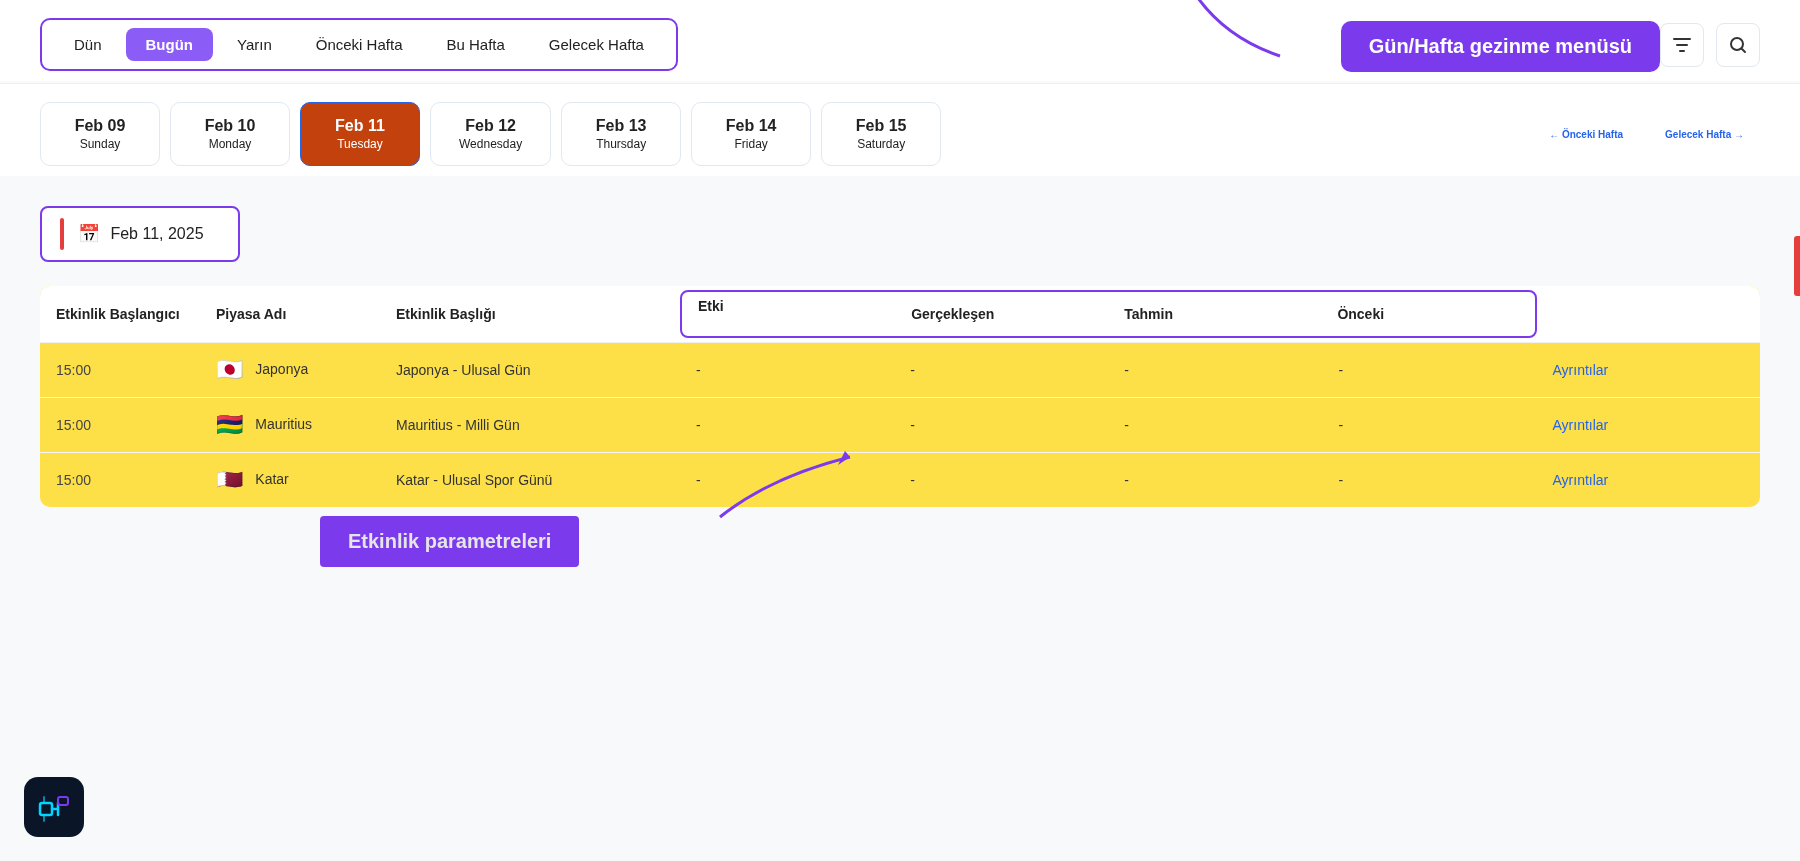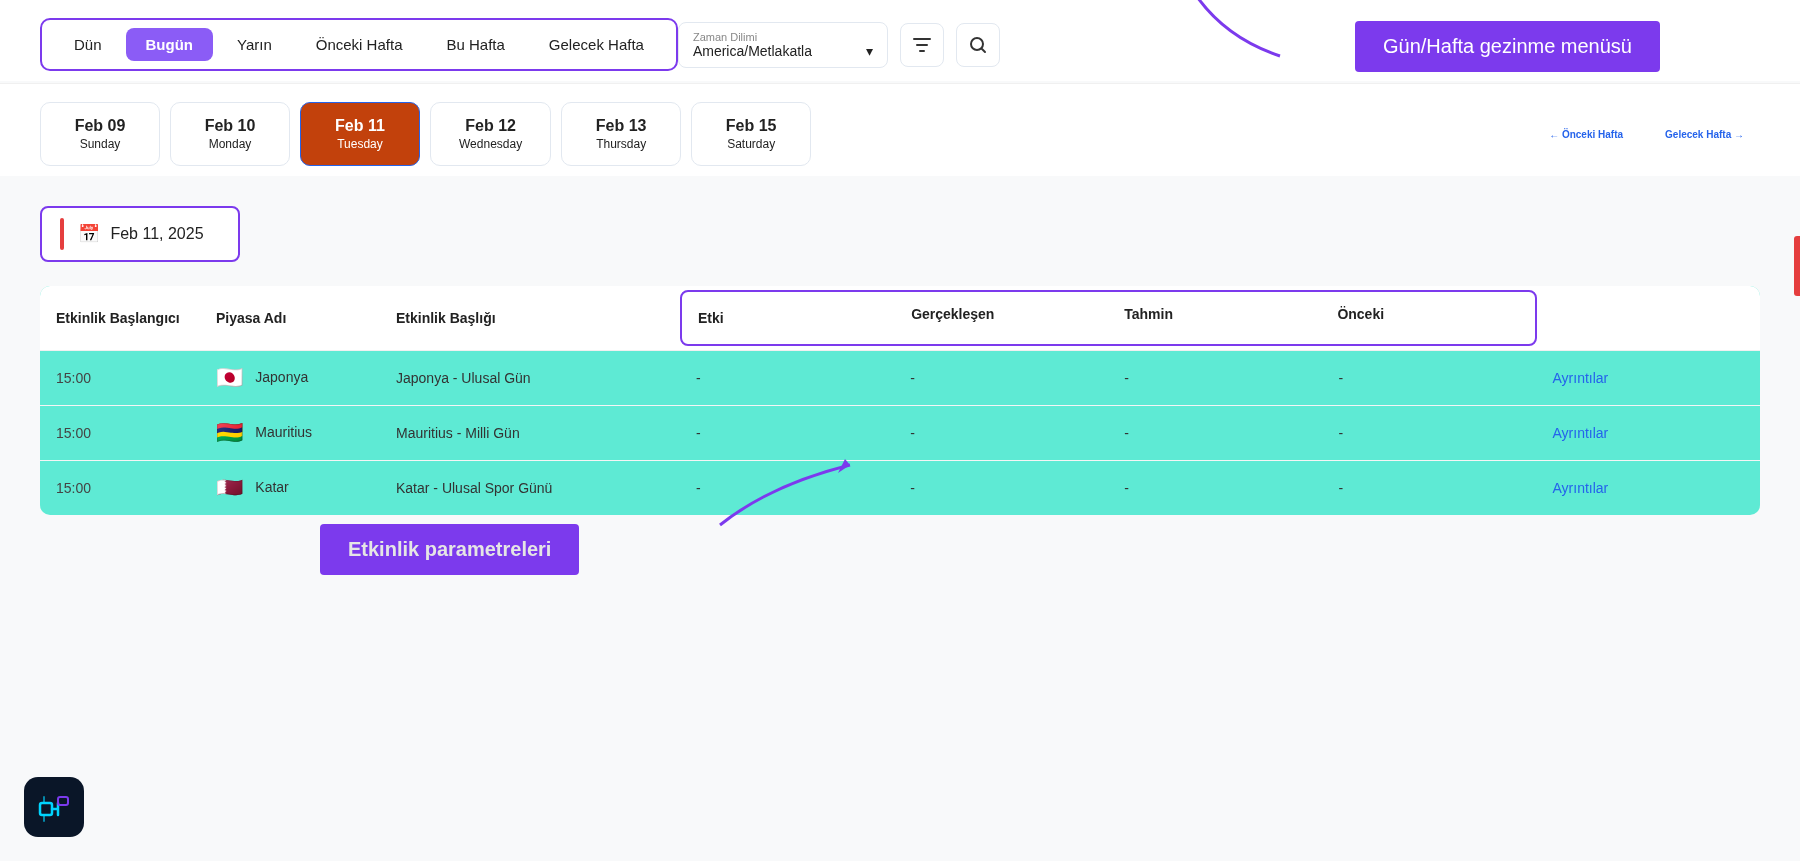--- a/index.html
+++ b/index.html
@@ -9,20 +9,21 @@
       color: #222;
       min-height: 861px;
       width: 1800px;
       overflow-x: hidden;
     }
 
     
     .top-toolbar {
       display: flex;
       align-items: center;
+      justify-content: space-between;
       padding: 18px 40px 10px 40px;
       background: #fff;
     }
 
     .nav-buttons {
       display: flex;
       align-items: center;
       gap: 4px;
       border: 2.5px solid #7c3aed;
       border-radius: 10px;
@@ -199,21 +200,21 @@
       font-size: 20px;
       font-weight: 700;
       display: inline-flex;
       align-items: center;
     }
 
     
     .events-table {
       width: 100%;
       border-collapse: collapse;
-      background: #5eead4;
+      background: #fde047;
       border-radius: 10px;
       overflow: hidden;
     }
 
     .events-table thead tr th {
       padding: 14px 16px;
       text-align: left;
       font-size: 14px;
       font-weight: 700;
       color: #222;
@@ -304,21 +305,21 @@
     <div class="icon-btn">
       <svg width="22" height="22" viewBox="0 0 22 22" fill="none" xmlns="http://www.w3.org/2000/svg">
         <circle cx="10" cy="10" r="6" stroke="#333" stroke-width="2"></circle>
         <path d="M15 15l3 3" stroke="#333" stroke-width="2" stroke-linecap="round"></path>
       </svg>
     </div>
   </div>
 </div>
 
 <div style="position:relative; height:0;">
-  <div style="position:absolute; top:-60px; right:140px; background:#7c3aed; color:#fff; border-radius:4px; padding:14px 28px; font-size:20px; font-weight:400; white-space:nowrap; z-index:20;">Gün/Hafta gezinme menüsü</div>
+  <div style="position:absolute; top:-60px; right:140px; background:#7c3aed; color:#fff; border-radius:10px; padding:14px 28px; font-size:20px; font-weight:700; white-space:nowrap; z-index:20;">Gün/Hafta gezinme menüsü</div>
 
   <svg style="position:absolute; top:-105px; right:500px; z-index:20;" width="120" height="90">
     <path d="M100,80 Q40,60 10,10" stroke="#7c3aed" stroke-width="3" fill="none"></path>
     <polygon points="10,10 18,22 4,20" fill="#7c3aed"></polygon>
   </svg>
 </div>
 
 <div class="week-nav">
 
   <div class="day-btn">
@@ -333,20 +334,24 @@
       <span class="day-date">Feb 11</span>
       <span class="day-name">Tuesday</span>
     </div>
     <div class="day-btn">
       <span class="day-date">Feb 12</span>
       <span class="day-name">Wednesday</span>
     </div>
     <div class="day-btn">
       <span class="day-date">Feb 13</span>
       <span class="day-name">Thursday</span>
+    </div>
+    <div class="day-btn">
+      <span class="day-date">Feb 14</span>
+      <span class="day-name">Friday</span>
     </div>
     <div class="day-btn">
       <span class="day-date">Feb 15</span>
       <span class="day-name">Saturday</span>
     </div>
     <div class="week-nav-spacer"></div>
   <button class="prev-week-btn">← Önceki Hafta</button>
   <button class="next-week-btn">Gelecek Hafta →</button>
 </div>
 
@@ -364,21 +369,21 @@
 
   <div style="position:relative;">
     <table class="events-table">
       <thead>
         <tr>
           <th style="width:160px;">Etkinlik Başlangıcı</th>
           <th style="width:180px;">Piyasa Adı</th>
           <th style="width:300px;">Etkinlik Başlığı</th>
           <th colspan="4" style="padding:0;">
             <div style="display:flex; border:2.5px solid #7c3aed; border-radius:8px; overflow:hidden; margin:4px 0;">
-              <div style="flex:1; padding:18px 16px; font-size:14px; font-weight:700;">Etki</div>
+              <div style="flex:1; padding:6px 16px; font-size:14px; font-weight:700;">Etki</div>
               <div style="flex:1; padding:14px 16px; font-size:14px; font-weight:700;">Gerçekleşen</div>
               <div style="flex:1; padding:14px 16px; font-size:14px; font-weight:700;">Tahmin</div>
               <div style="flex:1; padding:14px 16px; font-size:14px; font-weight:700;">Önceki</div>
             </div>
           </th>
           <th></th>
         </tr>
       </thead>
       <tbody id="events-tbody">
       <tr>

